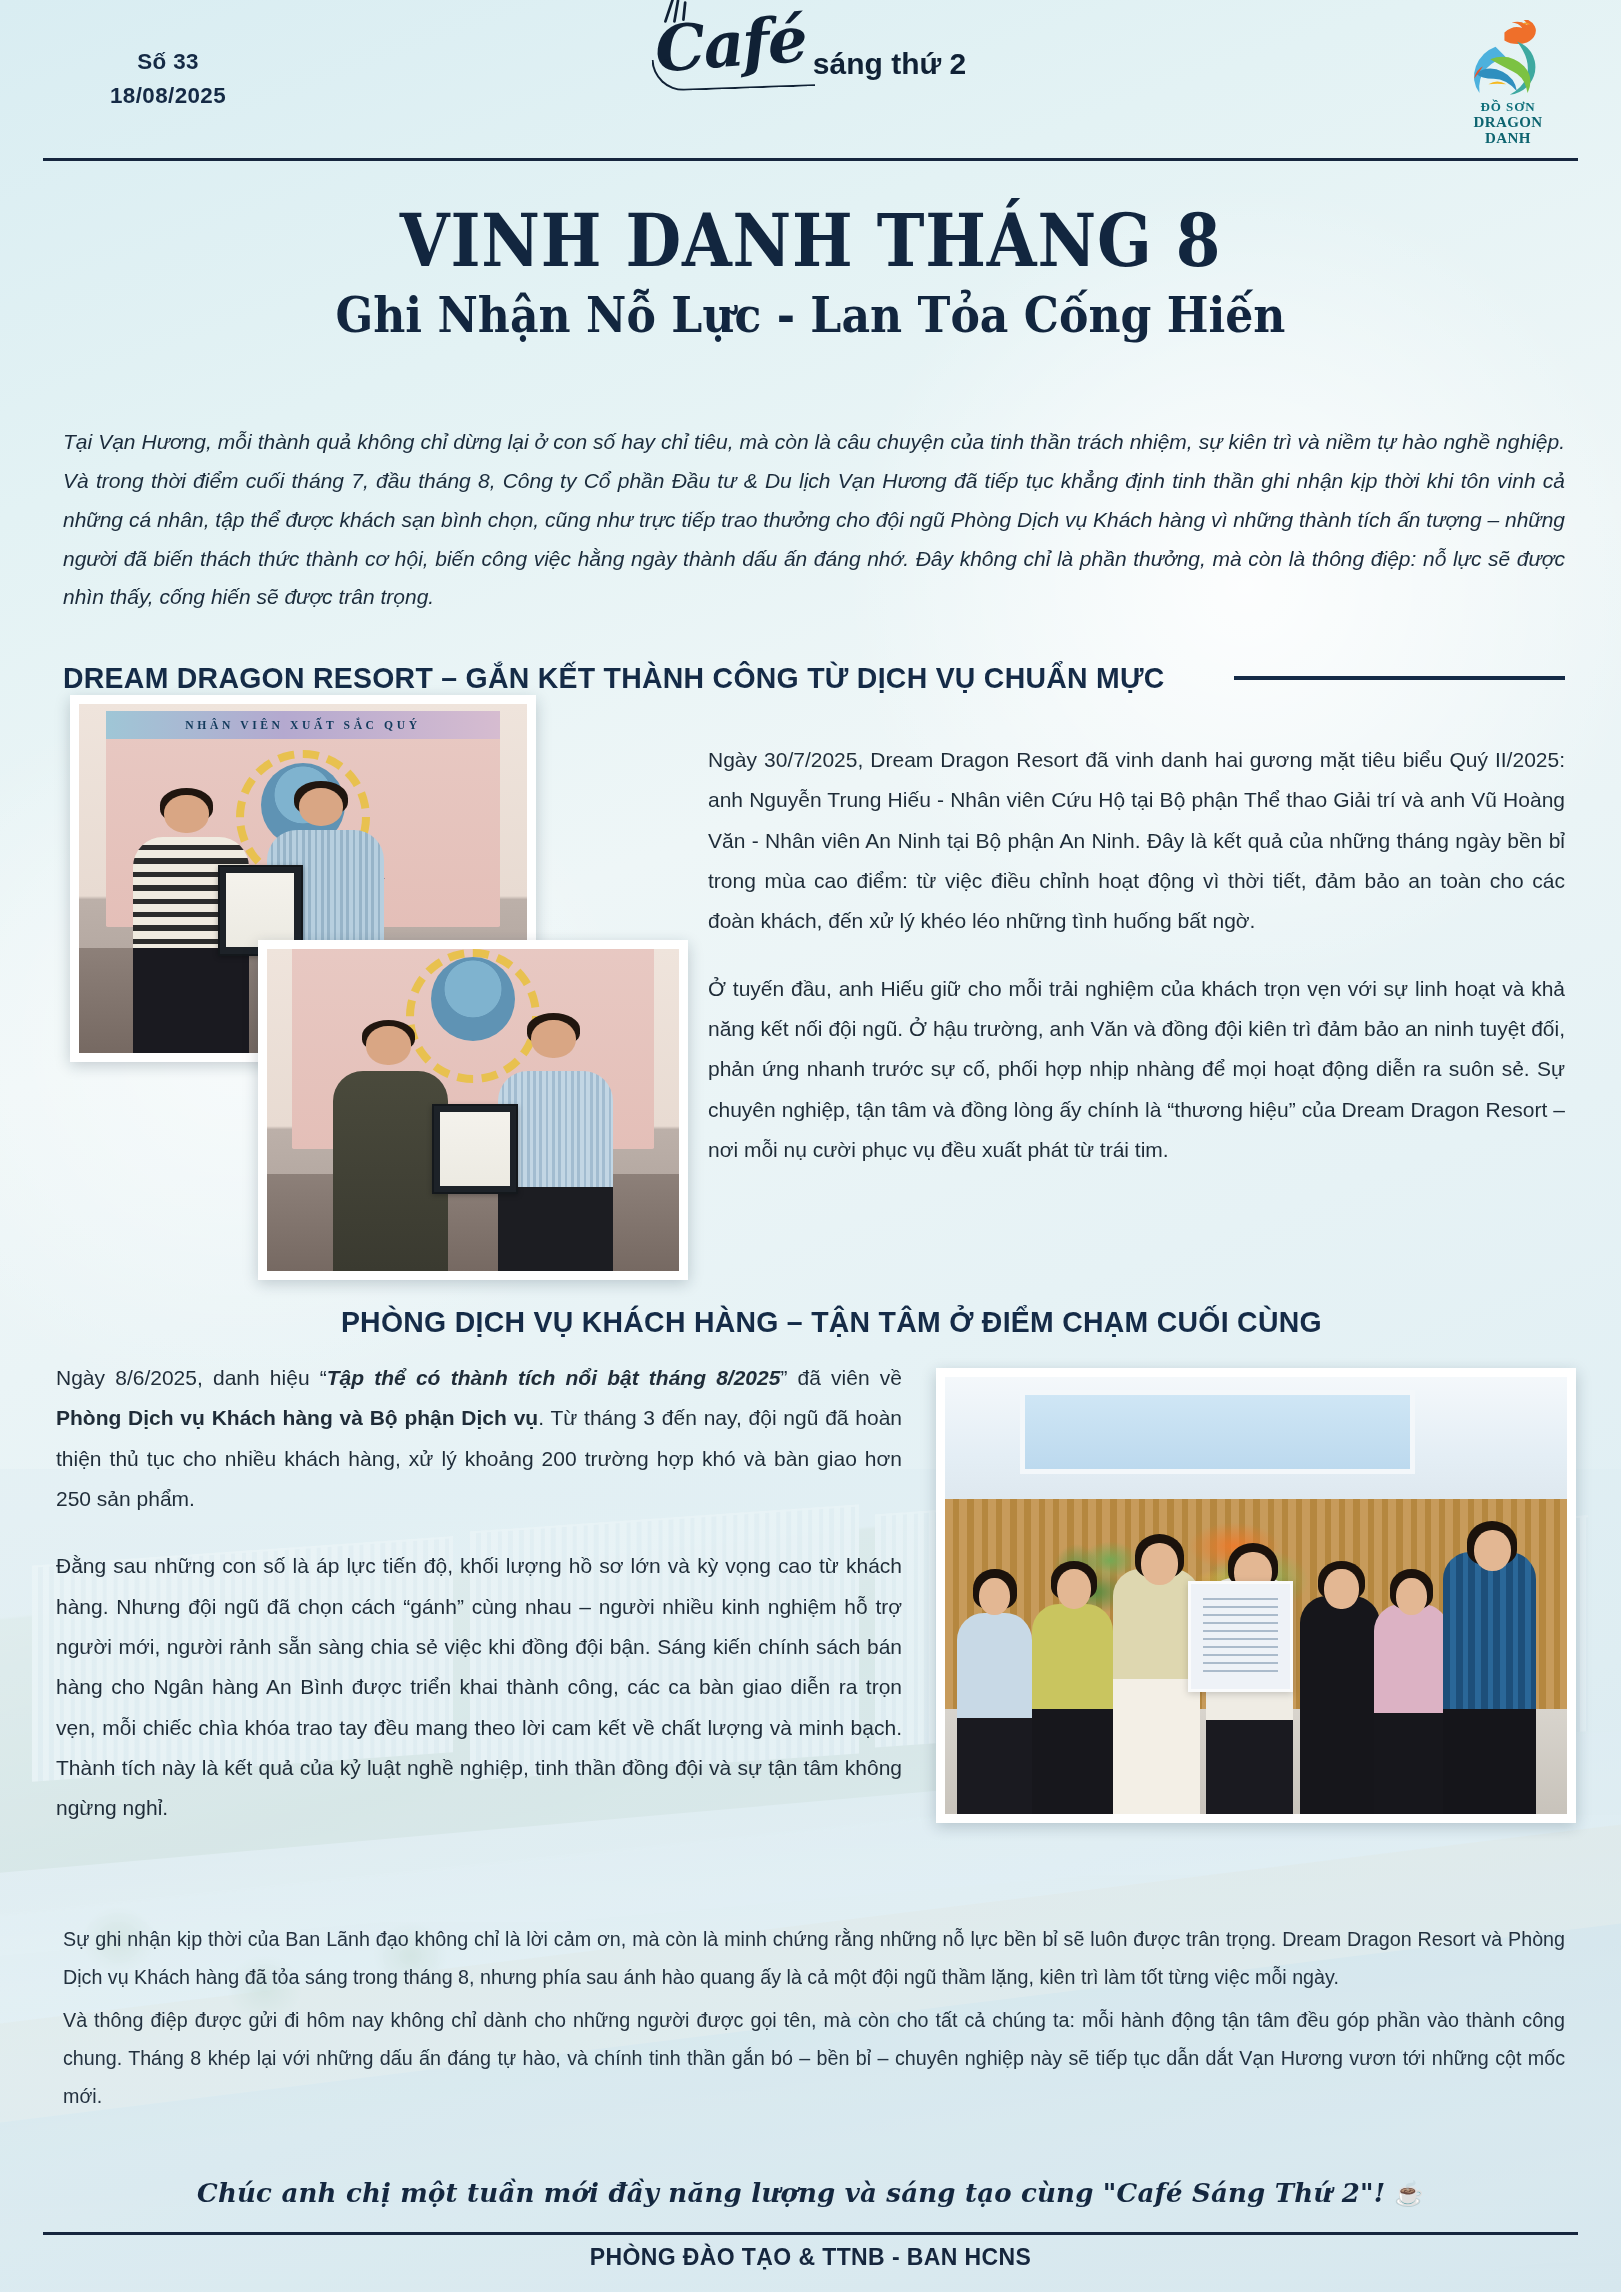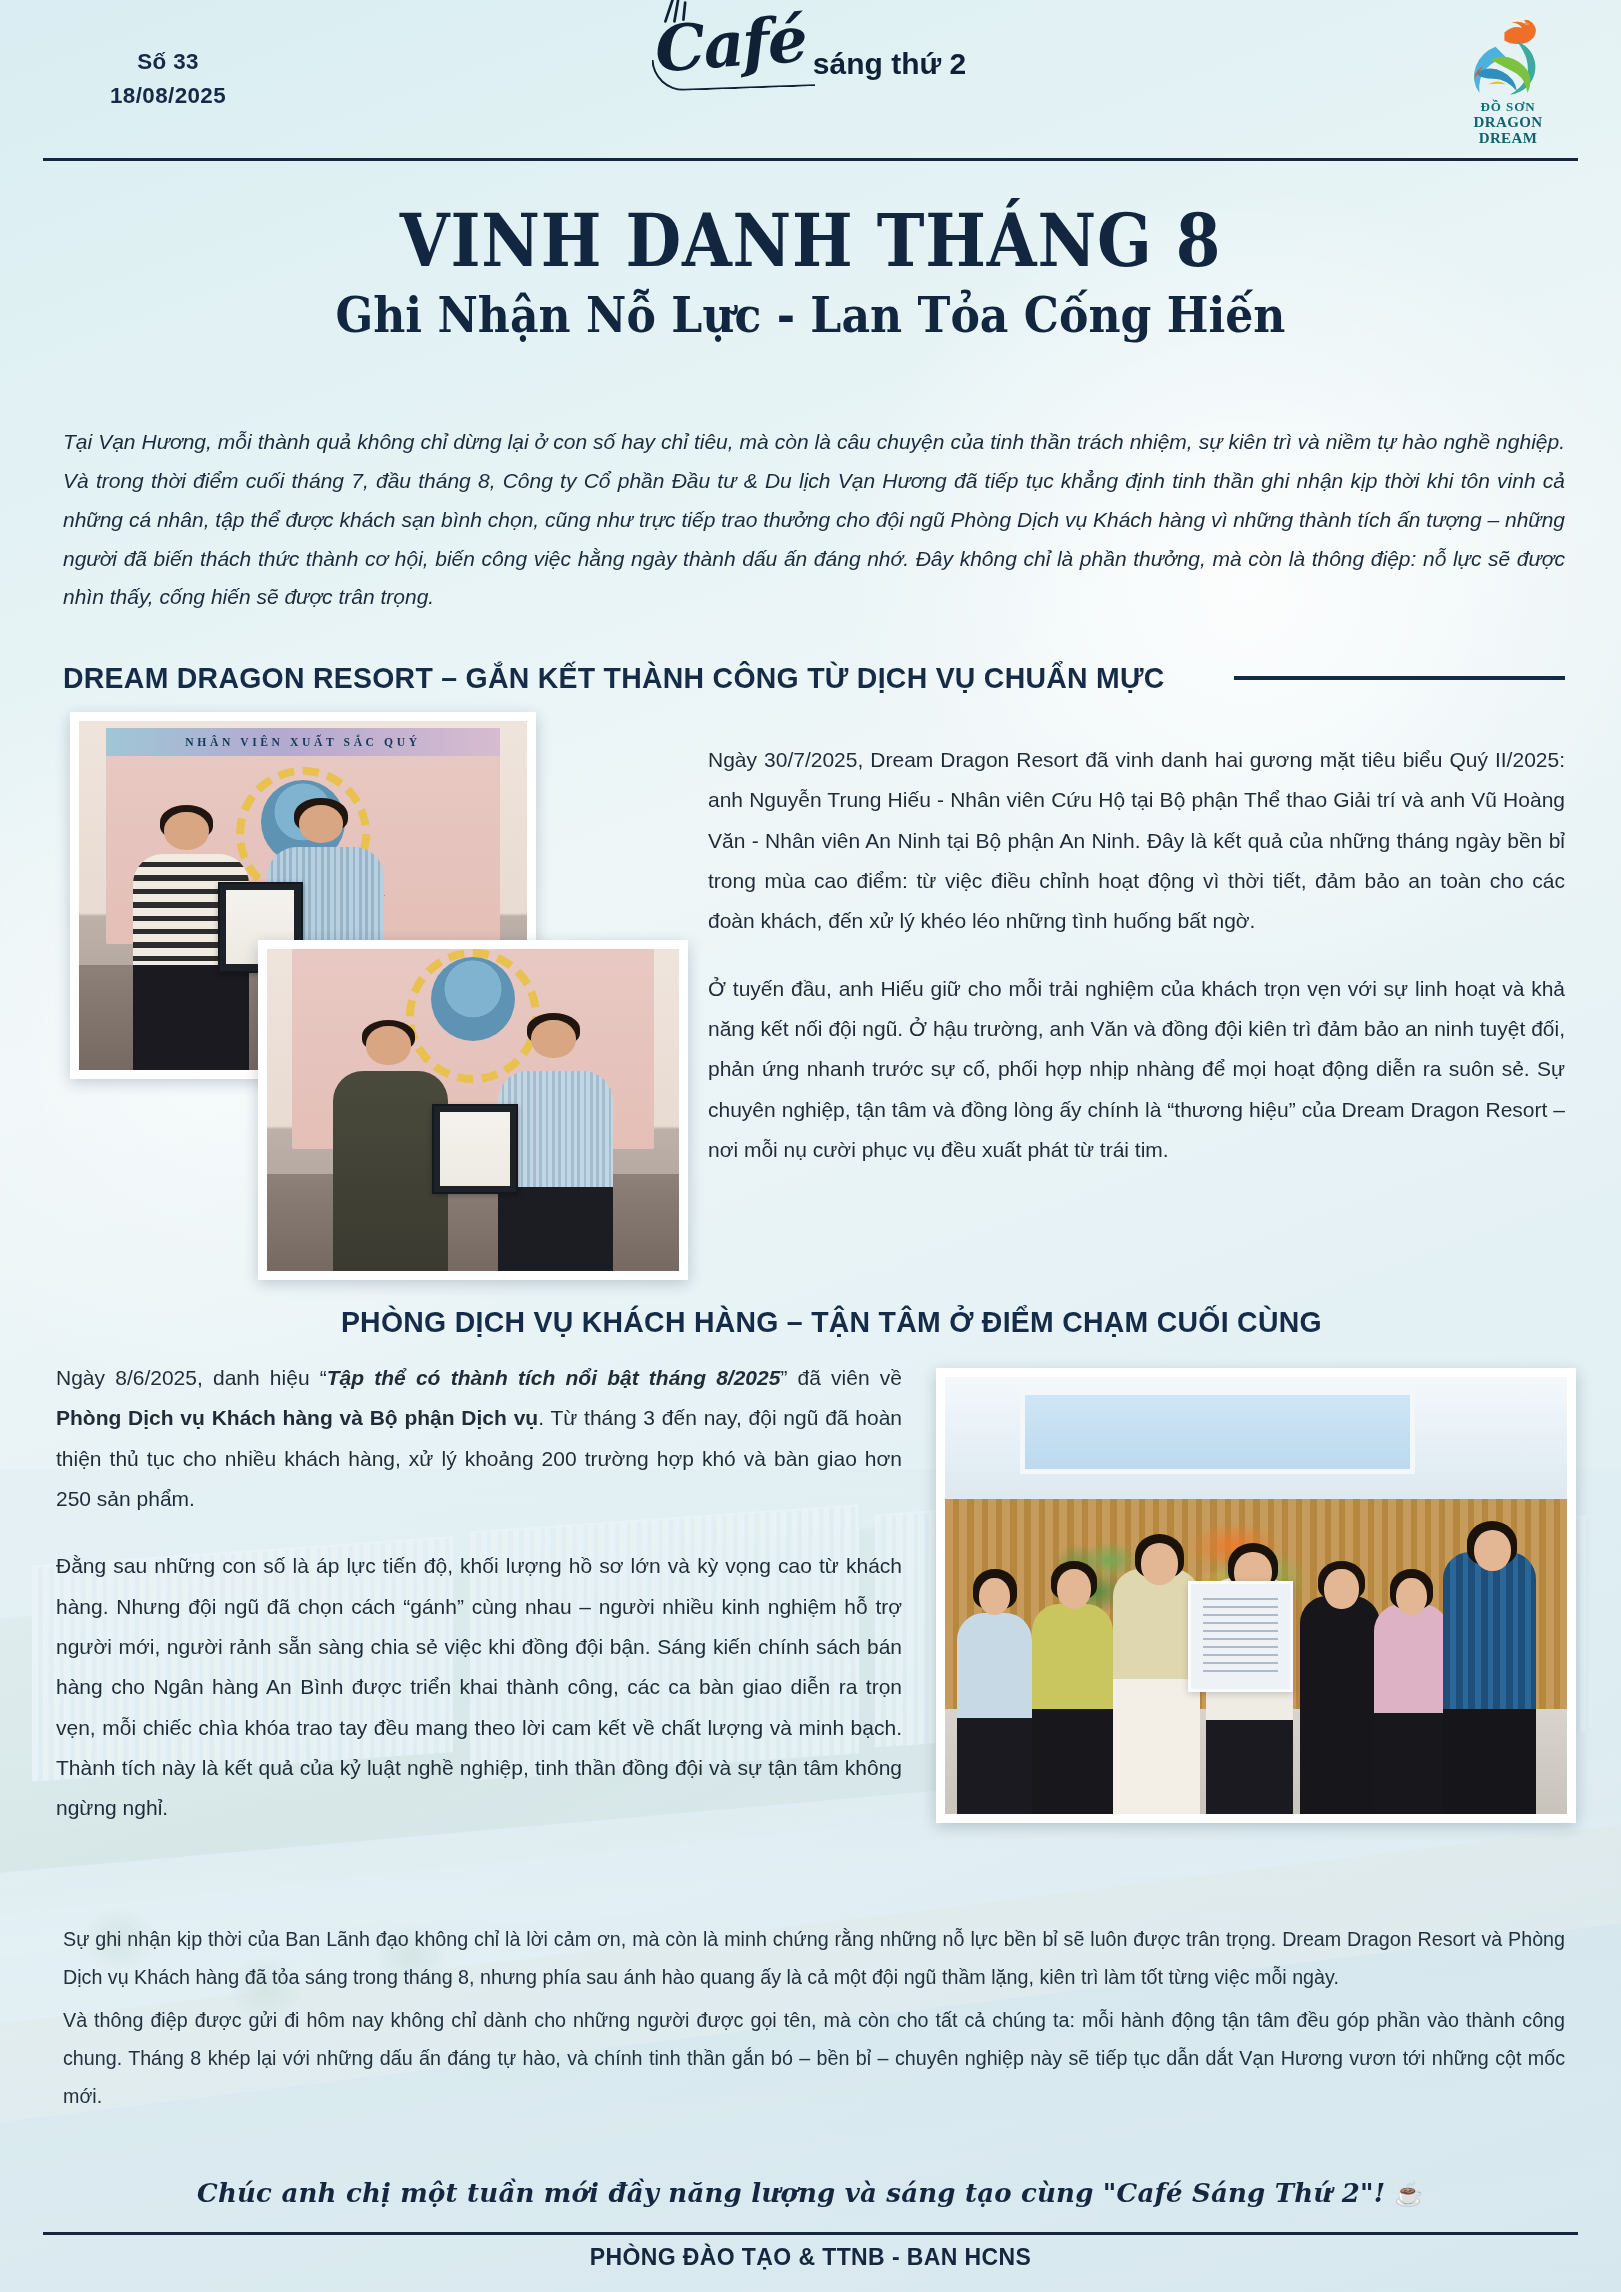--- a/index.html
+++ b/index.html
@@ -503,39 +503,39 @@
           <path d="M62 14 q10 -9 20 -5 q-4 -6 -12 -6 q10 -3 18 3 q-2 -6 -9 -8 q12 0 17 9 q3 6 -1 12 q-6 8 -18 8 q-9 0 -15 -4 z" fill="#ef6f2a"></path>
           <path d="M82 4 q5 -3 9 1 q-5 0 -9 -1z" fill="#f39c2b"></path>
           <path d="M76 24 q16 6 20 22 q3 14 -6 26 q-8 10 -22 12 q18 -10 20 -26 q2 -16 -12 -34z" fill="#3ea9a0"></path>
           <path d="M52 30 q-16 6 -22 22 q-6 16 4 30 q-2 -18 8 -28 q10 -10 22 -12z" fill="#4db1dd"></path>
           <path d="M46 44 q22 -8 38 8 q12 13 4 30 q-3 -18 -16 -24 q-14 -7 -26 -14z" fill="#7cc242"></path>
           <path d="M30 60 q14 -10 30 -2 q14 7 16 22 q-12 -14 -26 -14 q-14 0 -20 -6z" fill="#2f8fbf"></path>
           <path d="M44 72 q10 -6 20 0 q-10 -1 -20 0z" fill="#f5b921"></path>
           <path d="M38 52 q-8 4 -10 14 q6 -8 10 -14z" fill="#e9522a"></path>
         </svg>
         <div class="logo-caption-sm">ĐỒ SƠN</div>
-        <div class="logo-caption">DRAGON DREAM</div>
+        <div class="logo-caption">DRAGON DANH</div>
       </div>
 
       <div class="header-rule"></div>
     </div>
 
     <div class="titles">
       <div class="title-main">VINH DANH THÁNG 8</div>
       <div class="title-sub">Ghi Nhận Nỗ Lực - Lan Tỏa Cống Hiến</div>
     </div>
 
     <div class="intro">Tại Vạn Hương, mỗi thành quả không chỉ dừng lại ở con số hay chỉ tiêu, mà còn là câu chuyện của tinh thần trách nhiệm, sự kiên trì và niềm tự hào nghề nghiệp. Và trong thời điểm cuối tháng 7, đầu tháng 8, Công ty Cổ phần Đầu tư &amp; Du lịch Vạn Hương đã tiếp tục khẳng định tinh thần ghi nhận kịp thời khi tôn vinh cả những cá nhân, tập thể được khách sạn bình chọn, cũng như trực tiếp trao thưởng cho đội ngũ Phòng Dịch vụ Khách hàng vì những thành tích ấn tượng – những người đã biến thách thức thành cơ hội, biến công việc hằng ngày thành dấu ấn đáng nhớ. Đây không chỉ là phần thưởng, mà còn là thông điệp: nỗ lực sẽ được nhìn thấy, cống hiến sẽ được trân trọng.</div>
 
     <div class="sec-head" id="sec1-head">
       <span class="txt">DREAM DRAGON RESORT – GẮN KẾT THÀNH CÔNG TỪ DỊCH VỤ CHUẨN MỰC</span>
       <span class="rule"></span>
     </div>
 
-    <div class="photo" style="left:70px; top:712px; width:466px; height:367px;">
+    <div class="photo" style="left:70px; top:695px; width:466px; height:367px;">
       <div class="frame scene-award">
         <div class="wall"></div>
         <div class="screen">
           <div class="screen-band">NHÂN VIÊN XUẤT SẮC QUÝ</div>
           <div class="wreath"></div>
           <div class="portrait"></div>
         </div>
         <div class="nametag">NGUYỄN TRUNG HIẾU</div>
         <div class="floor"></div>
         <div class="person" style="left:12%; width:26%; height:62%; background:repeating-linear-gradient(180deg,#f0ebe0 0 8px,#2c2c2c 8px 13.4px);"></div>

